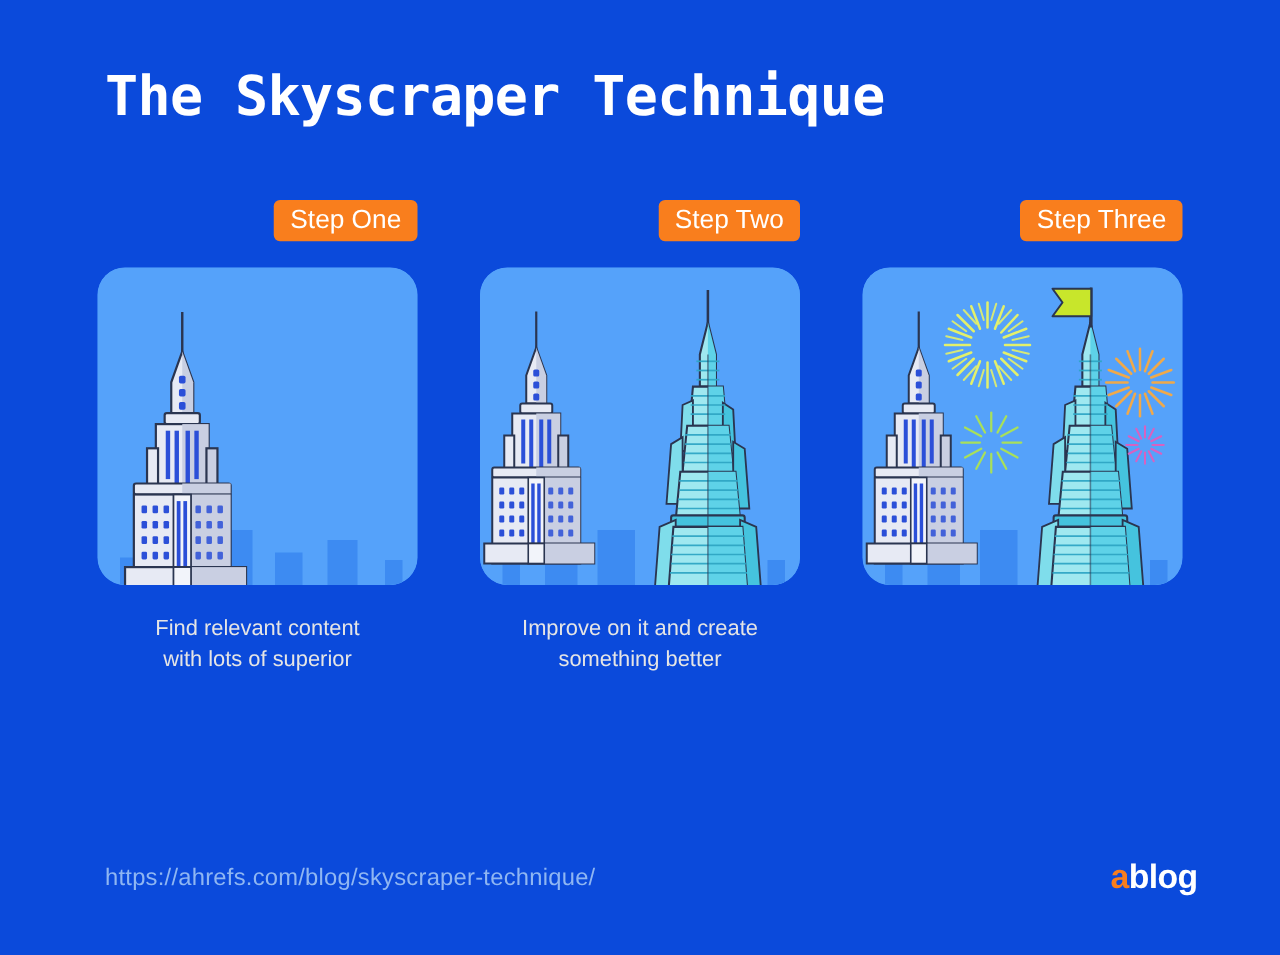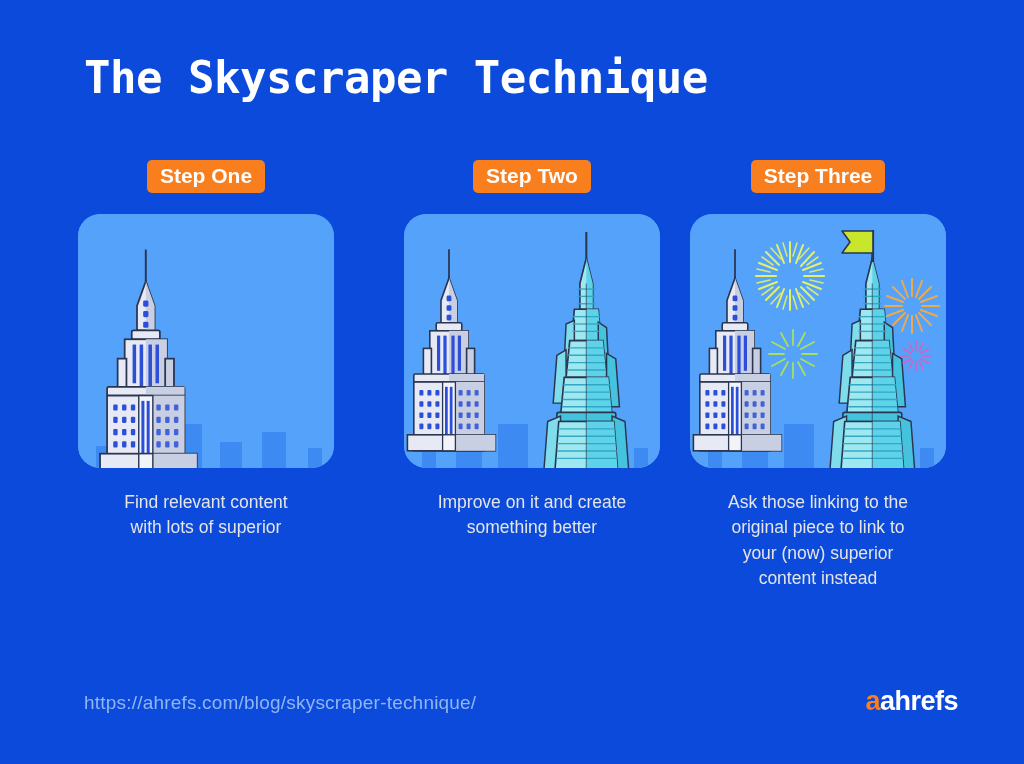--- a/index.html
+++ b/index.html
@@ -15,24 +15,24 @@
   .title{
     position:absolute;left:84px;top:52px;
     font-family:"DejaVu Sans Mono", monospace;
     font-size:44px;font-weight:700;letter-spacing:-0.5px;
     color:#FFFFFF;white-space:nowrap;
   }
 
   
   .col{position:absolute;top:160px;width:256px;}
   .col-1{left:78px;}
-  .col-2{left:404px;}
+  .col-2{left:384px;}
   .col-3{left:690px;}
 
-  .badge-wrap{height:38px;display:flex;justify-content:center;align-items:flex-start;font-weight:bold;}
+  .badge-wrap{height:38px;display:flex;justify-content:flex-end;align-items:flex-start;}
   .badge{
     display:inline-block;background:#F97E1D;color:#FFFFFF;
     border-radius:5px;padding:5px 13px 6px;
     font-size:21px;line-height:1.05;white-space:nowrap;
   }
 
   .card{
     position:relative;margin-top:16px;width:256px;height:254px;
     background:#55A2FA;border-radius:22px;overflow:hidden;
   }
@@ -390,26 +390,20 @@
           <g transform="translate(222,92)">
               <use href="#burstC"></use>
             </g>
           <g transform="translate(226,142)">
               <use href="#burstD"></use>
             </g>
         </g>
       </svg>
     </div>
 
-    <div class="caption">
-      <div>Ask those linking to the</div>
-      <div>original piece to link to</div>
-      <div>your (now) superior</div>
-      <div>content instead</div>
-    </div>
   </div>
 
   <div class="url">https://ahrefs.com/blog/skyscraper-technique/</div>
   <div class="logo">
-    <span class="a">a</span><span class="rest">ahrefs</span>
+    <span class="a">a</span><span class="rest">blog</span>
   </div>
 
 </div>
 
 </body></html>

